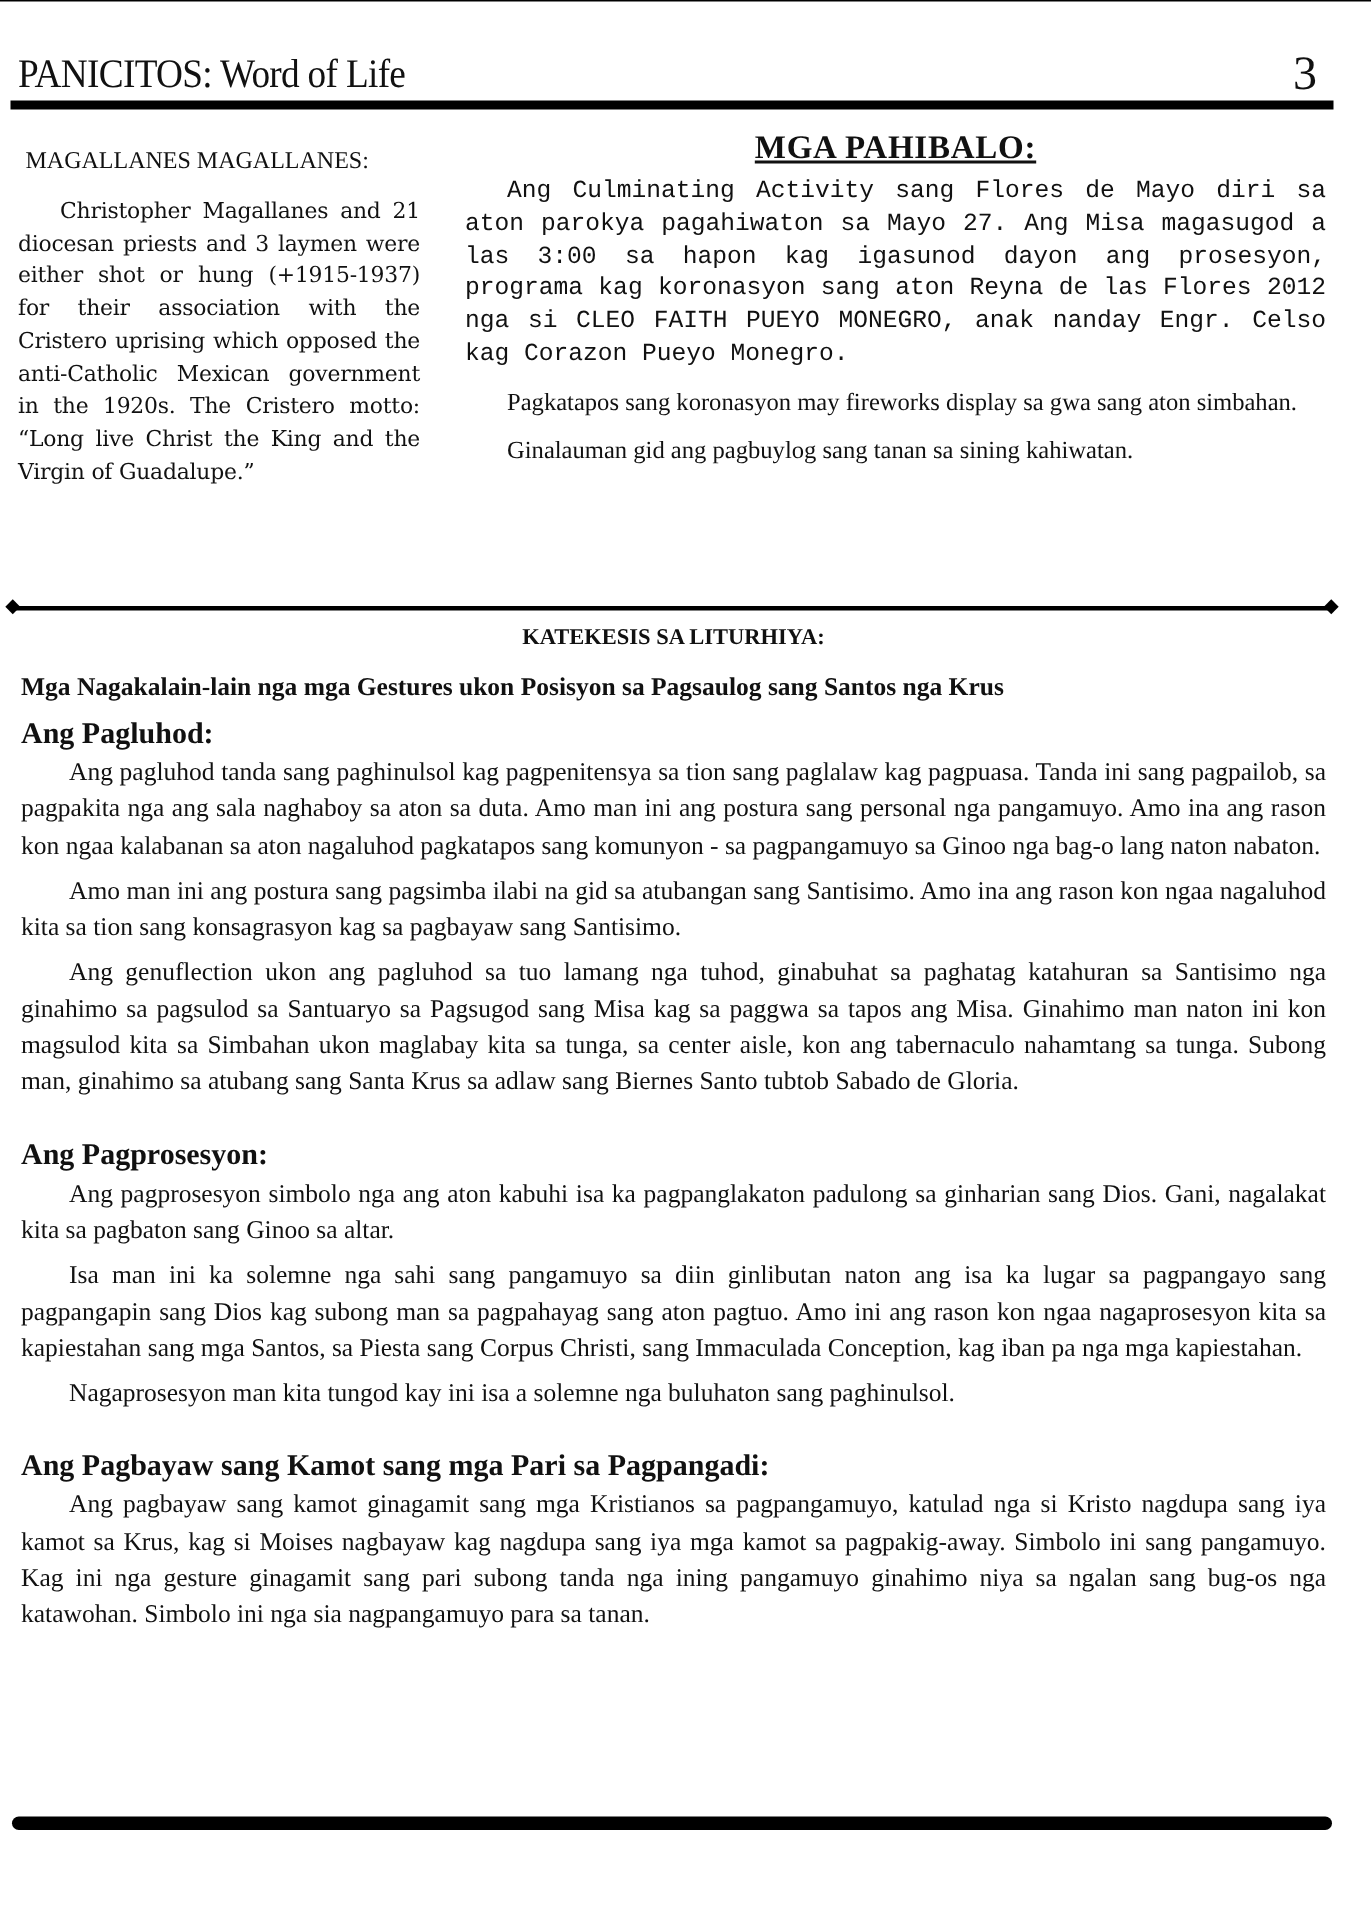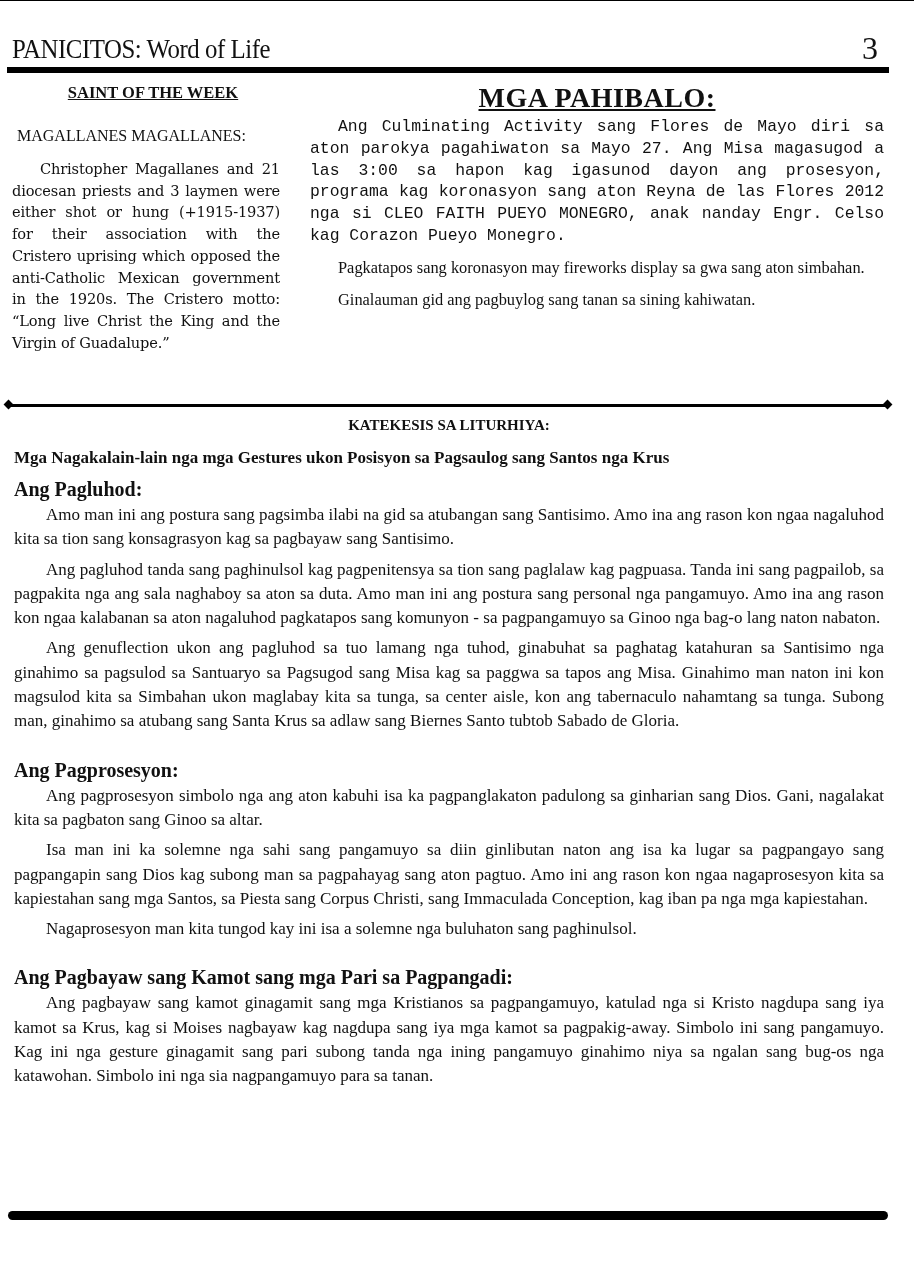--- a/index.html
+++ b/index.html
@@ -26,21 +26,21 @@
   }
   .saint-name { font-size: 16px; margin: 18px 0 0 5px; line-height: 20px; }
   .saint-body {
     font-family: "DejaVu Serif", serif; font-size: 14.6px; line-height: 21.7px; text-align: justify;
     margin: 12px 0 0 0; text-indent: 28px; letter-spacing: -0.15px;
   }
 
   
   .right-col { position: absolute; left: 310px; top: 80px; width: 574px; }
   .notices-heading {
-    text-align: center; font-size: 28px; text-decoration: underline; margin: 4px 0 0 0; letter-spacing: 0.5px;
+    text-align: center; font-size: 22px; text-decoration: underline; margin: 4px 0 0 0; letter-spacing: 0.5px;
     line-height: 28px;
   }
   .event-heading {
     text-align: center; font-weight: bold; text-decoration: underline; font-size: 16px;
     margin: 18px 0 0 0; line-height: 22px;
   }
   .notice-p {
     font-size: 16.4px; line-height: 21.8px; text-align: justify; text-indent: 28px; margin: 0;
   }
   .notice-p.first { margin-top: 4px; font-family: Liberation Mono, monospace; }
@@ -71,21 +71,20 @@
 </head>
 <body>
 
 <div class="top-border"></div>
 
 <div class="masthead-title">PANICITOS: Word of Life</div>
 <div class="page-number">3</div>
 <div class="masthead-rule"></div>
 
 <div class="left-col">
-  <h3 class="saint-heading">SAINT OF THE WEEK</h3>
   <div class="saint-name">MAGALLANES MAGALLANES:</div>
   <p class="saint-body">Christopher Magallanes and 21 diocesan priests and 3 laymen were either shot or hung (+1915-1937) for their association with the Cristero uprising which opposed the anti-Catholic Mexican government in the 1920s. The Cristero motto: “Long live Christ the King and the Virgin of Guadalupe.”</p>
 </div>
 
 <div class="right-col">
   <h2 class="notices-heading">MGA PAHIBALO:</h2>
   <p class="notice-p first">Ang Culminating Activity sang Flores de Mayo diri sa aton parokya pagahiwaton sa Mayo 27.  Ang Misa magasugod a las 3:00 sa hapon kag igasunod dayon ang prosesyon, programa kag koronasyon sang aton Reyna de las Flores 2012 nga si CLEO FAITH PUEYO MONEGRO, anak nanday Engr. Celso kag Corazon Pueyo Monegro.</p>
   <p class="notice-p">Pagkatapos sang koronasyon may fireworks display sa gwa sang aton simbahan.</p>
   <p class="notice-p">Ginalauman gid ang pagbuylog sang tanan sa sining kahiwatan.</p>
 </div>
@@ -94,22 +93,22 @@
   <div class="line"></div>
   <div class="diamond left"></div>
   <div class="diamond right"></div>
 </div>
 
 <div class="main">
   <h2 class="section-title">KATEKESIS SA LITURHIYA:</h2>
   <div class="section-subtitle">Mga Nagakalain-lain nga mga Gestures ukon Posisyon sa Pagsaulog sang Santos nga Krus</div>
 
   <div class="sub-head first">Ang Pagluhod:</div>
+  <p class="body-p">Ang pagluhod tanda sang paghinulsol kag pagpenitensya sa tion sang paglalaw kag pagpuasa. Tanda ini sang pagpailob, sa pagpakita nga ang sala naghaboy sa aton sa duta. Amo man ini ang postura sang personal nga pangamuyo. Amo ina ang rason kon ngaa kalabanan sa aton nagaluhod pagkatapos sang komunyon - sa pagpangamuyo sa Ginoo nga bag-o lang  naton nabaton.</p>
   <p class="body-p">Amo man ini ang postura sang pagsimba ilabi na gid sa atubangan sang Santisimo. Amo ina ang rason kon ngaa nagaluhod kita sa tion sang konsagrasyon kag sa pagbayaw sang Santisimo.</p>
-  <p class="body-p">Ang pagluhod tanda sang paghinulsol kag pagpenitensya sa tion sang paglalaw kag pagpuasa. Tanda ini sang pagpailob, sa pagpakita nga ang sala naghaboy sa aton sa duta. Amo man ini ang postura sang personal nga pangamuyo. Amo ina ang rason kon ngaa kalabanan sa aton nagaluhod pagkatapos sang komunyon - sa pagpangamuyo sa Ginoo nga bag-o lang  naton nabaton.</p>
   <p class="body-p">Ang genuflection ukon ang pagluhod sa tuo lamang nga tuhod, ginabuhat sa paghatag katahuran sa Santisimo nga ginahimo sa pagsulod sa Santuaryo sa Pagsugod sang Misa kag sa paggwa sa tapos ang Misa. Ginahimo man naton ini kon magsulod kita sa Simbahan ukon maglabay kita sa tunga, sa center aisle, kon ang tabernaculo nahamtang sa tunga. Subong man, ginahimo sa atubang sang Santa Krus sa adlaw sang Biernes Santo tubtob Sabado de Gloria.</p>
 
   <div class="sub-head spaced">Ang Pagprosesyon:</div>
   <p class="body-p">Ang pagprosesyon simbolo nga ang aton kabuhi isa ka pagpanglakaton padulong sa ginharian sang Dios. Gani, nagalakat kita sa pagbaton sang Ginoo sa altar.</p>
   <p class="body-p">Isa man ini ka solemne nga sahi sang pangamuyo sa diin ginlibutan naton ang isa ka lugar sa pagpangayo sang pagpangapin sang Dios kag subong man sa pagpahayag sang aton pagtuo. Amo ini ang rason kon ngaa nagaprosesyon kita sa kapiestahan sang mga Santos, sa Piesta sang Corpus Christi, sang Immaculada Conception, kag iban pa nga mga kapiestahan.</p>
   <p class="body-p">Nagaprosesyon man kita tungod kay ini isa a solemne nga buluhaton sang paghinulsol.</p>
 
   <div class="sub-head spaced">Ang Pagbayaw sang Kamot sang mga Pari sa Pagpangadi:</div>
   <p class="body-p">Ang pagbayaw sang kamot ginagamit sang mga Kristianos sa pagpangamuyo, katulad nga si Kristo nagdupa sang iya kamot sa Krus, kag si Moises nagbayaw kag nagdupa sang iya mga kamot sa pagpakig-away. Simbolo ini sang pangamuyo. Kag ini nga gesture ginagamit sang pari subong tanda nga ining pangamuyo ginahimo niya sa ngalan sang bug-os nga katawohan. Simbolo ini nga sia nagpangamuyo para sa tanan.</p>
 </div>

